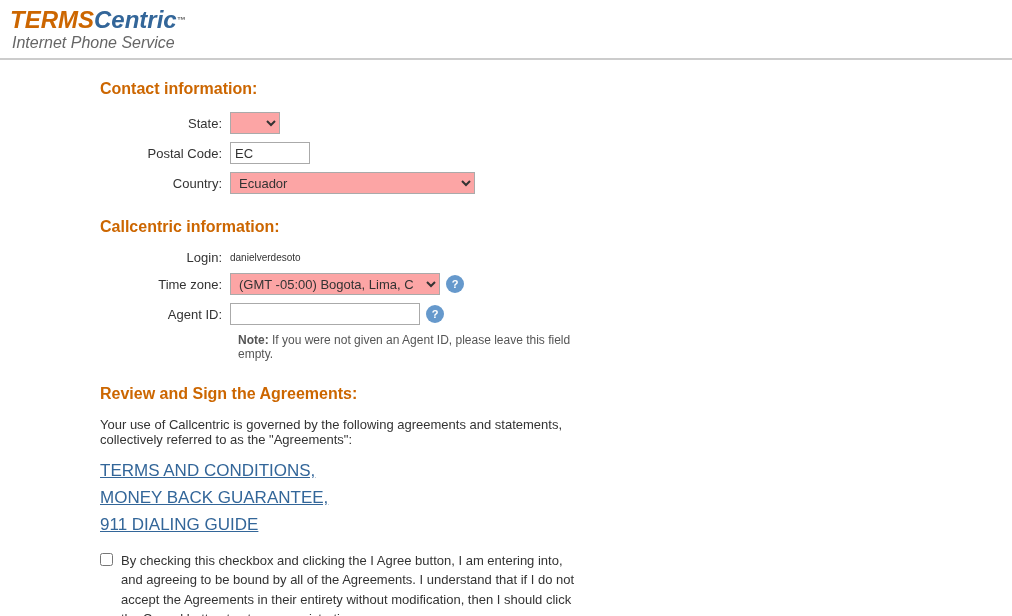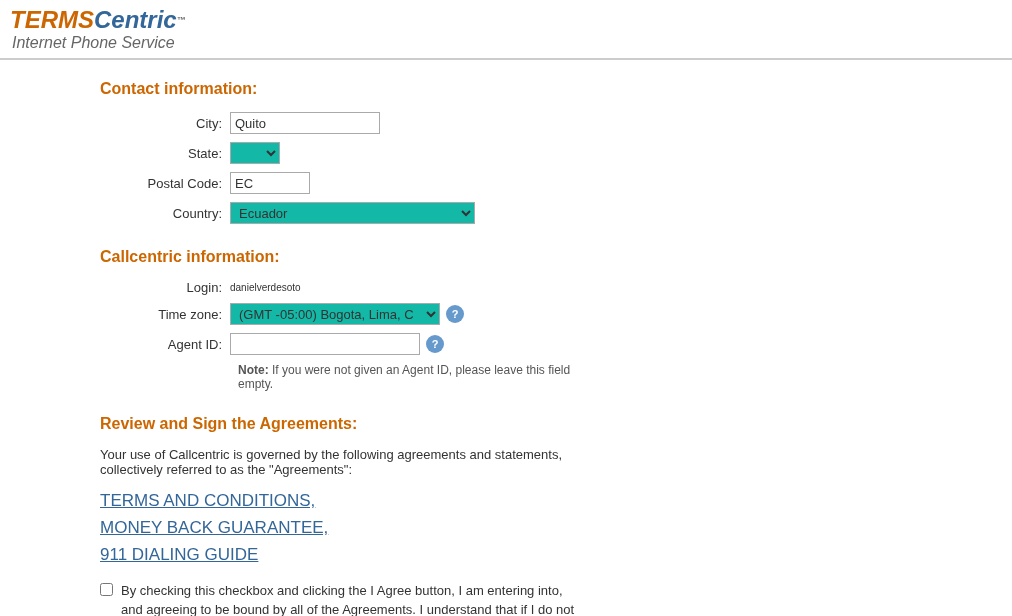--- a/index.html
+++ b/index.html
@@ -82,21 +82,21 @@
       font-size: 13px;
       border: 1px solid #aaa;
       padding: 2px 4px;
       color: #333;
     }
     input.form-control {
       height: 22px;
     }
     select.form-control {
       height: 22px;
-      background: #14b8a6;
+      background: #fca5a5;
     }
 
     .city-input { width: 150px; }
     .state-select { width: 50px; }
     .postal-input { width: 80px; }
     .country-select { width: 245px; }
     .timezone-select { width: 210px; }
     .agentid-input { width: 190px; }
 
     .help-icon {
@@ -190,24 +190,20 @@
     <div class="logo-tagline">Internet Phone Service</div>
   </div>
 </div>
 <hr class="header-line">
 
 <div class="main-content">
 
   <div class="form-section">
     <div class="section-heading">Contact information:</div>
 
-    <div class="form-row">
-      <label class="form-label">City:</label>
-      <input type="text" class="form-control city-input" value="Quito" style="">
-    </div>
 
     <div class="form-row">
       <label class="form-label">State:</label>
       <select class="form-control state-select">
         <option value=""></option>
       </select>
     </div>
 
     <div class="form-row">
       <label class="form-label">Postal Code:</label>

